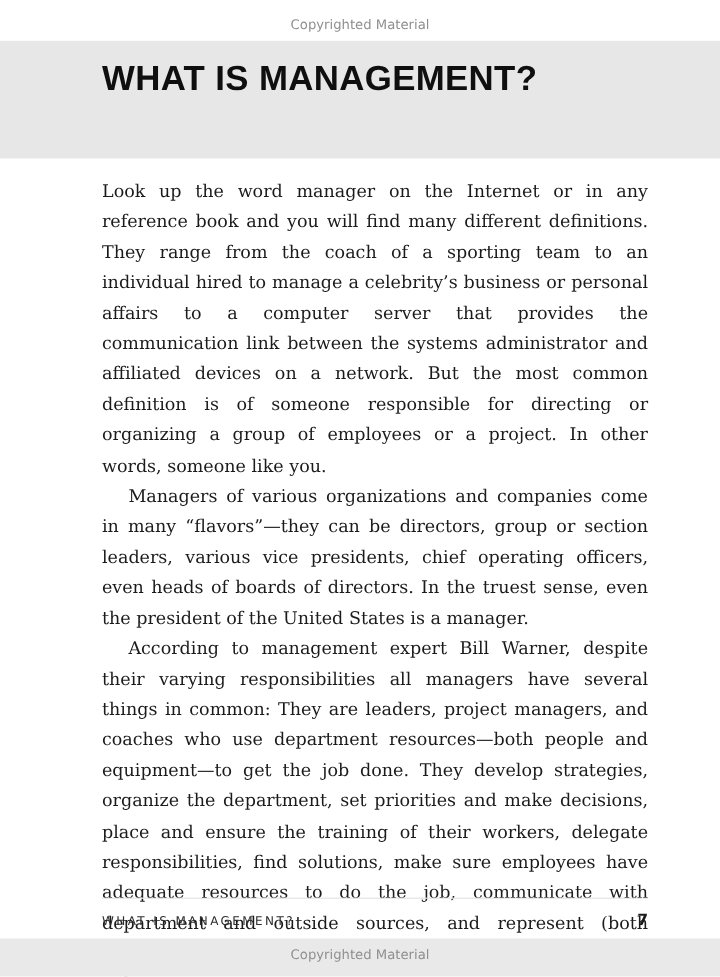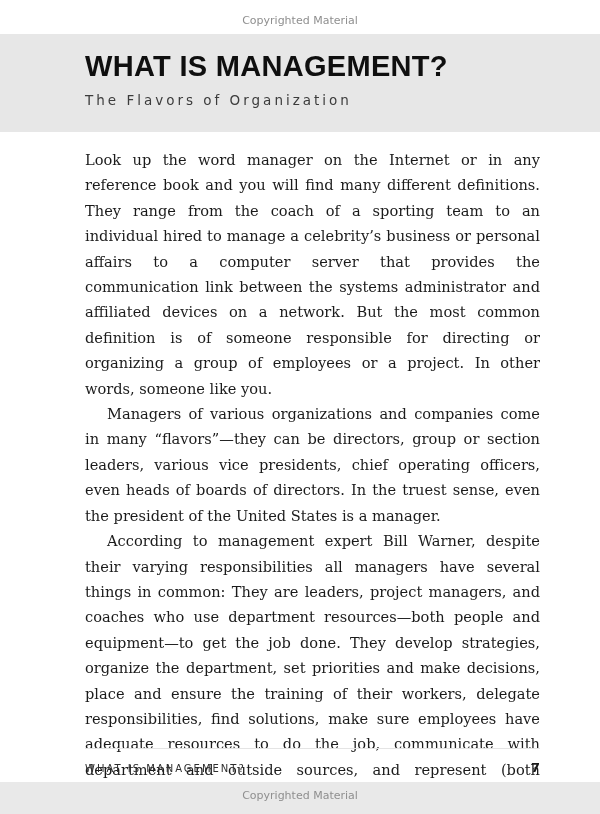--- a/index.html
+++ b/index.html
@@ -98,21 +98,20 @@
 <body>
 
 <div class="page">
 
   <div class="copyright-top">
     <span>Copyrighted Material</span>
   </div>
 
   <div class="header-band">
     <div class="page-title">WHAT IS MANAGEMENT?</div>
-    <div class="page-subtitle">The Flavors of Organization</div>
   </div>
 
   <div class="body-text">
     <p><span>Look up the word </span><span class="em">manager</span><span> on the Internet or in any reference book and you will find many different definitions. They range from the coach of a sporting team to an individual hired to manage a celebrity’s business or personal affairs to a computer server that provides the communication link between the systems administrator and affiliated devices on a network. But the most common definition is of someone responsible for directing or organizing a group of employees or a project. In other words, someone like you.</span></p>
     <p class="indent">Managers of various organizations and companies come in many “flavors”—they can be directors, group or section leaders, various vice presidents, chief operating officers, even heads of boards of directors. In the truest sense, even the president of the United States is a manager.</p>
     <p class="indent">According to management expert Bill Warner, despite their varying responsibilities all managers have several things in common: They are leaders, project managers, and coaches who use department resources—both people and equipment—to get the job done. They develop strategies, organize the department, set priorities and make decisions, place and ensure the training of their workers, delegate responsibilities, find solutions, make sure employees have adequate resources to do the job, communicate with department and outside sources, and represent (both internally and externally) and help determine company policy.</p>
 
   </div>
 
   <div class="footer">

